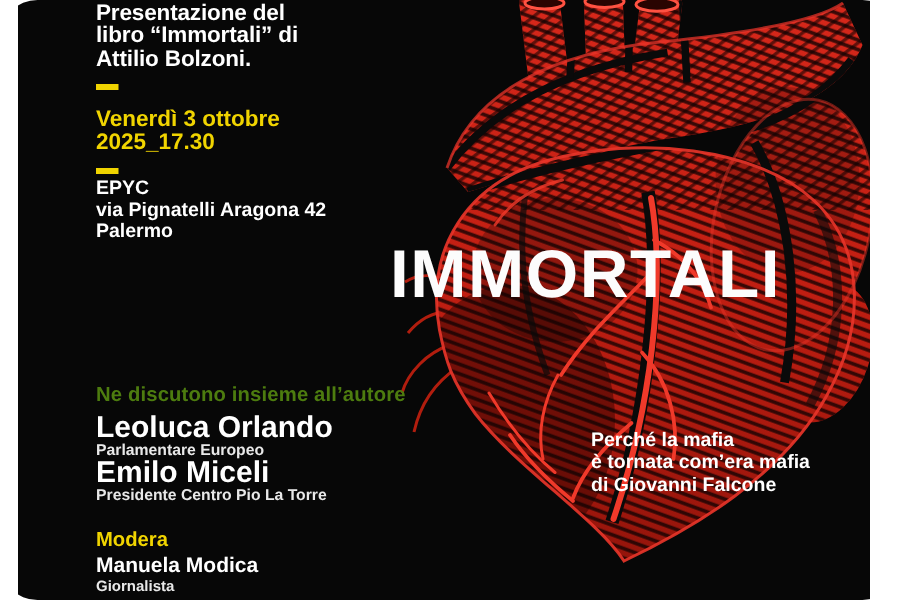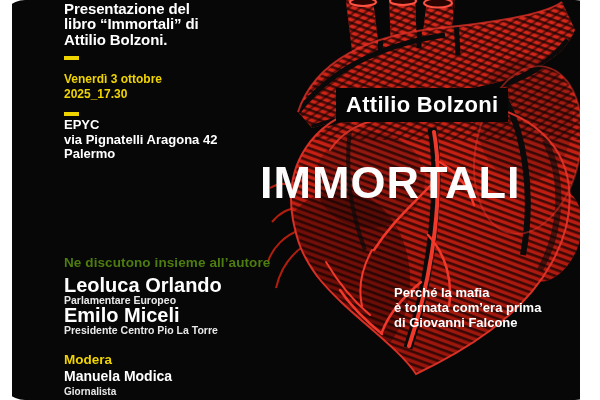--- a/index.html
+++ b/index.html
@@ -13,21 +13,21 @@
 
   .heart-svg { position:absolute; left:0; top:0; z-index:1; }
 
   .txt { position:absolute; z-index:2; }
 
   .intro-title { left:52px; top:1px; width:230px; color:#ffffff; font-weight:700;
                  font-size:15px; line-height:15.4px; letter-spacing:-0.1px; }
   .dash { position:absolute; left:52px; width:15px; height:3.5px; background:#f0d400; z-index:2; }
   .dash-1 { top:56px; }
   .dash-2 { top:112px; }
-  .datetime { left:52px; top:72px; color:#f0d400; font-weight:700; font-size:12px; line-height:15.4px; }
+  .datetime { left:52px; top:72px; color:#f0d400; font-weight:700; font-size:15px; line-height:15.4px; }
   .venue { left:52px; top:118px; color:#ffffff; font-weight:700; font-size:13px; line-height:14.6px; }
 
   .disc-heading { left:52px; top:255px; color:#4d7c0f; font-weight:600; font-size:13.5px; letter-spacing:0.1px; }
   .speaker { left:52px; color:#ffffff; }
   .speaker .name { font-weight:700; font-size:20px; line-height:15px; }
   .speaker .role { font-weight:700; font-size:10.5px; line-height:11px; margin-top:2px; color:#e8e8e8; }
   .speaker-1 { top:278px; }
   .speaker-2 { top:308px; }
   .modera-heading { left:52px; top:352px; color:#f0d400; font-weight:600; font-size:13.5px; }
   .moderator { top:369px; }
@@ -159,26 +159,25 @@
       <div class="role">Presidente Centro Pio La Torre</div>
     </div>
 
     <div class="txt modera-heading">Modera</div>
 
     <div class="txt speaker moderator">
       <div class="name">Manuela Modica</div>
       <div class="role">Giornalista</div>
     </div>
 
-    <div class="author-band">Attilio Bolzoni</div>
 
     <div class="book-title">IMMORTALI</div>
 
     <div class="txt subtitle">
       <div>Perché la mafia</div>
-      <div>è tornata com’era prima</div>
+      <div>è tornata com’era mafia</div>
       <div>di Giovanni Falcone</div>
     </div>
 
   </div>
 
   <div class="margin-strip margin-right"></div>
 </div>
 
 </body></html>

